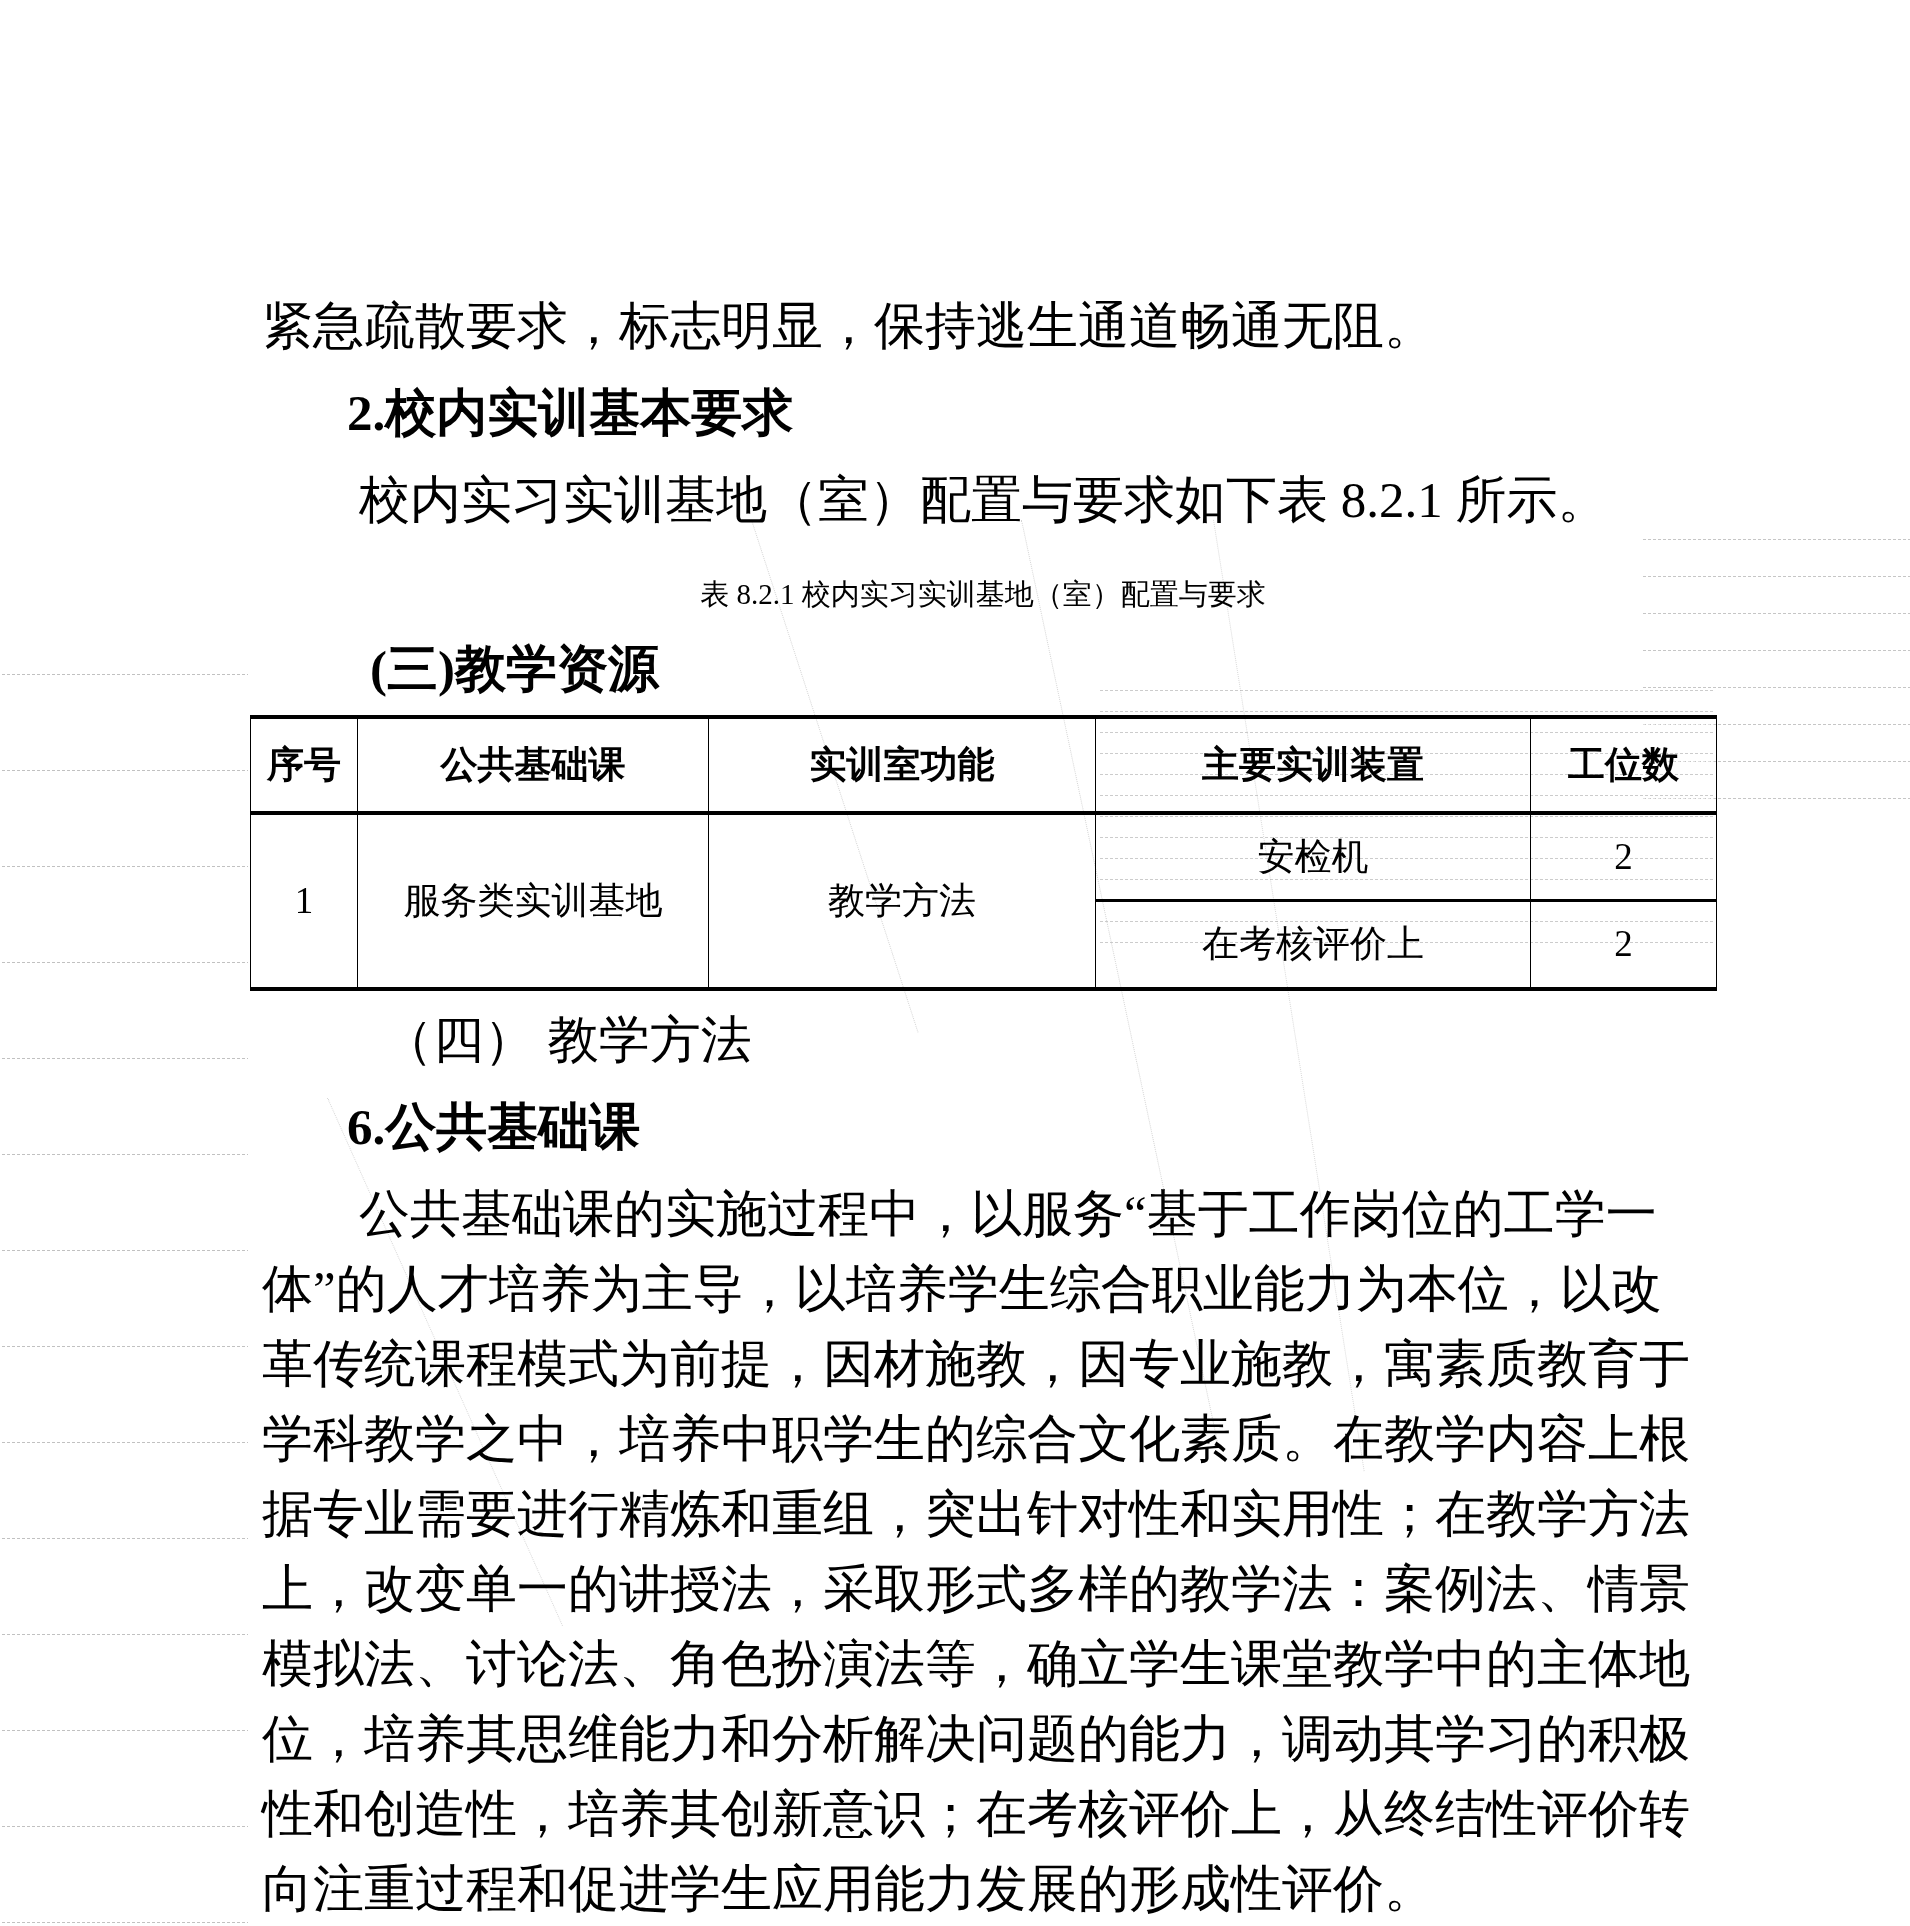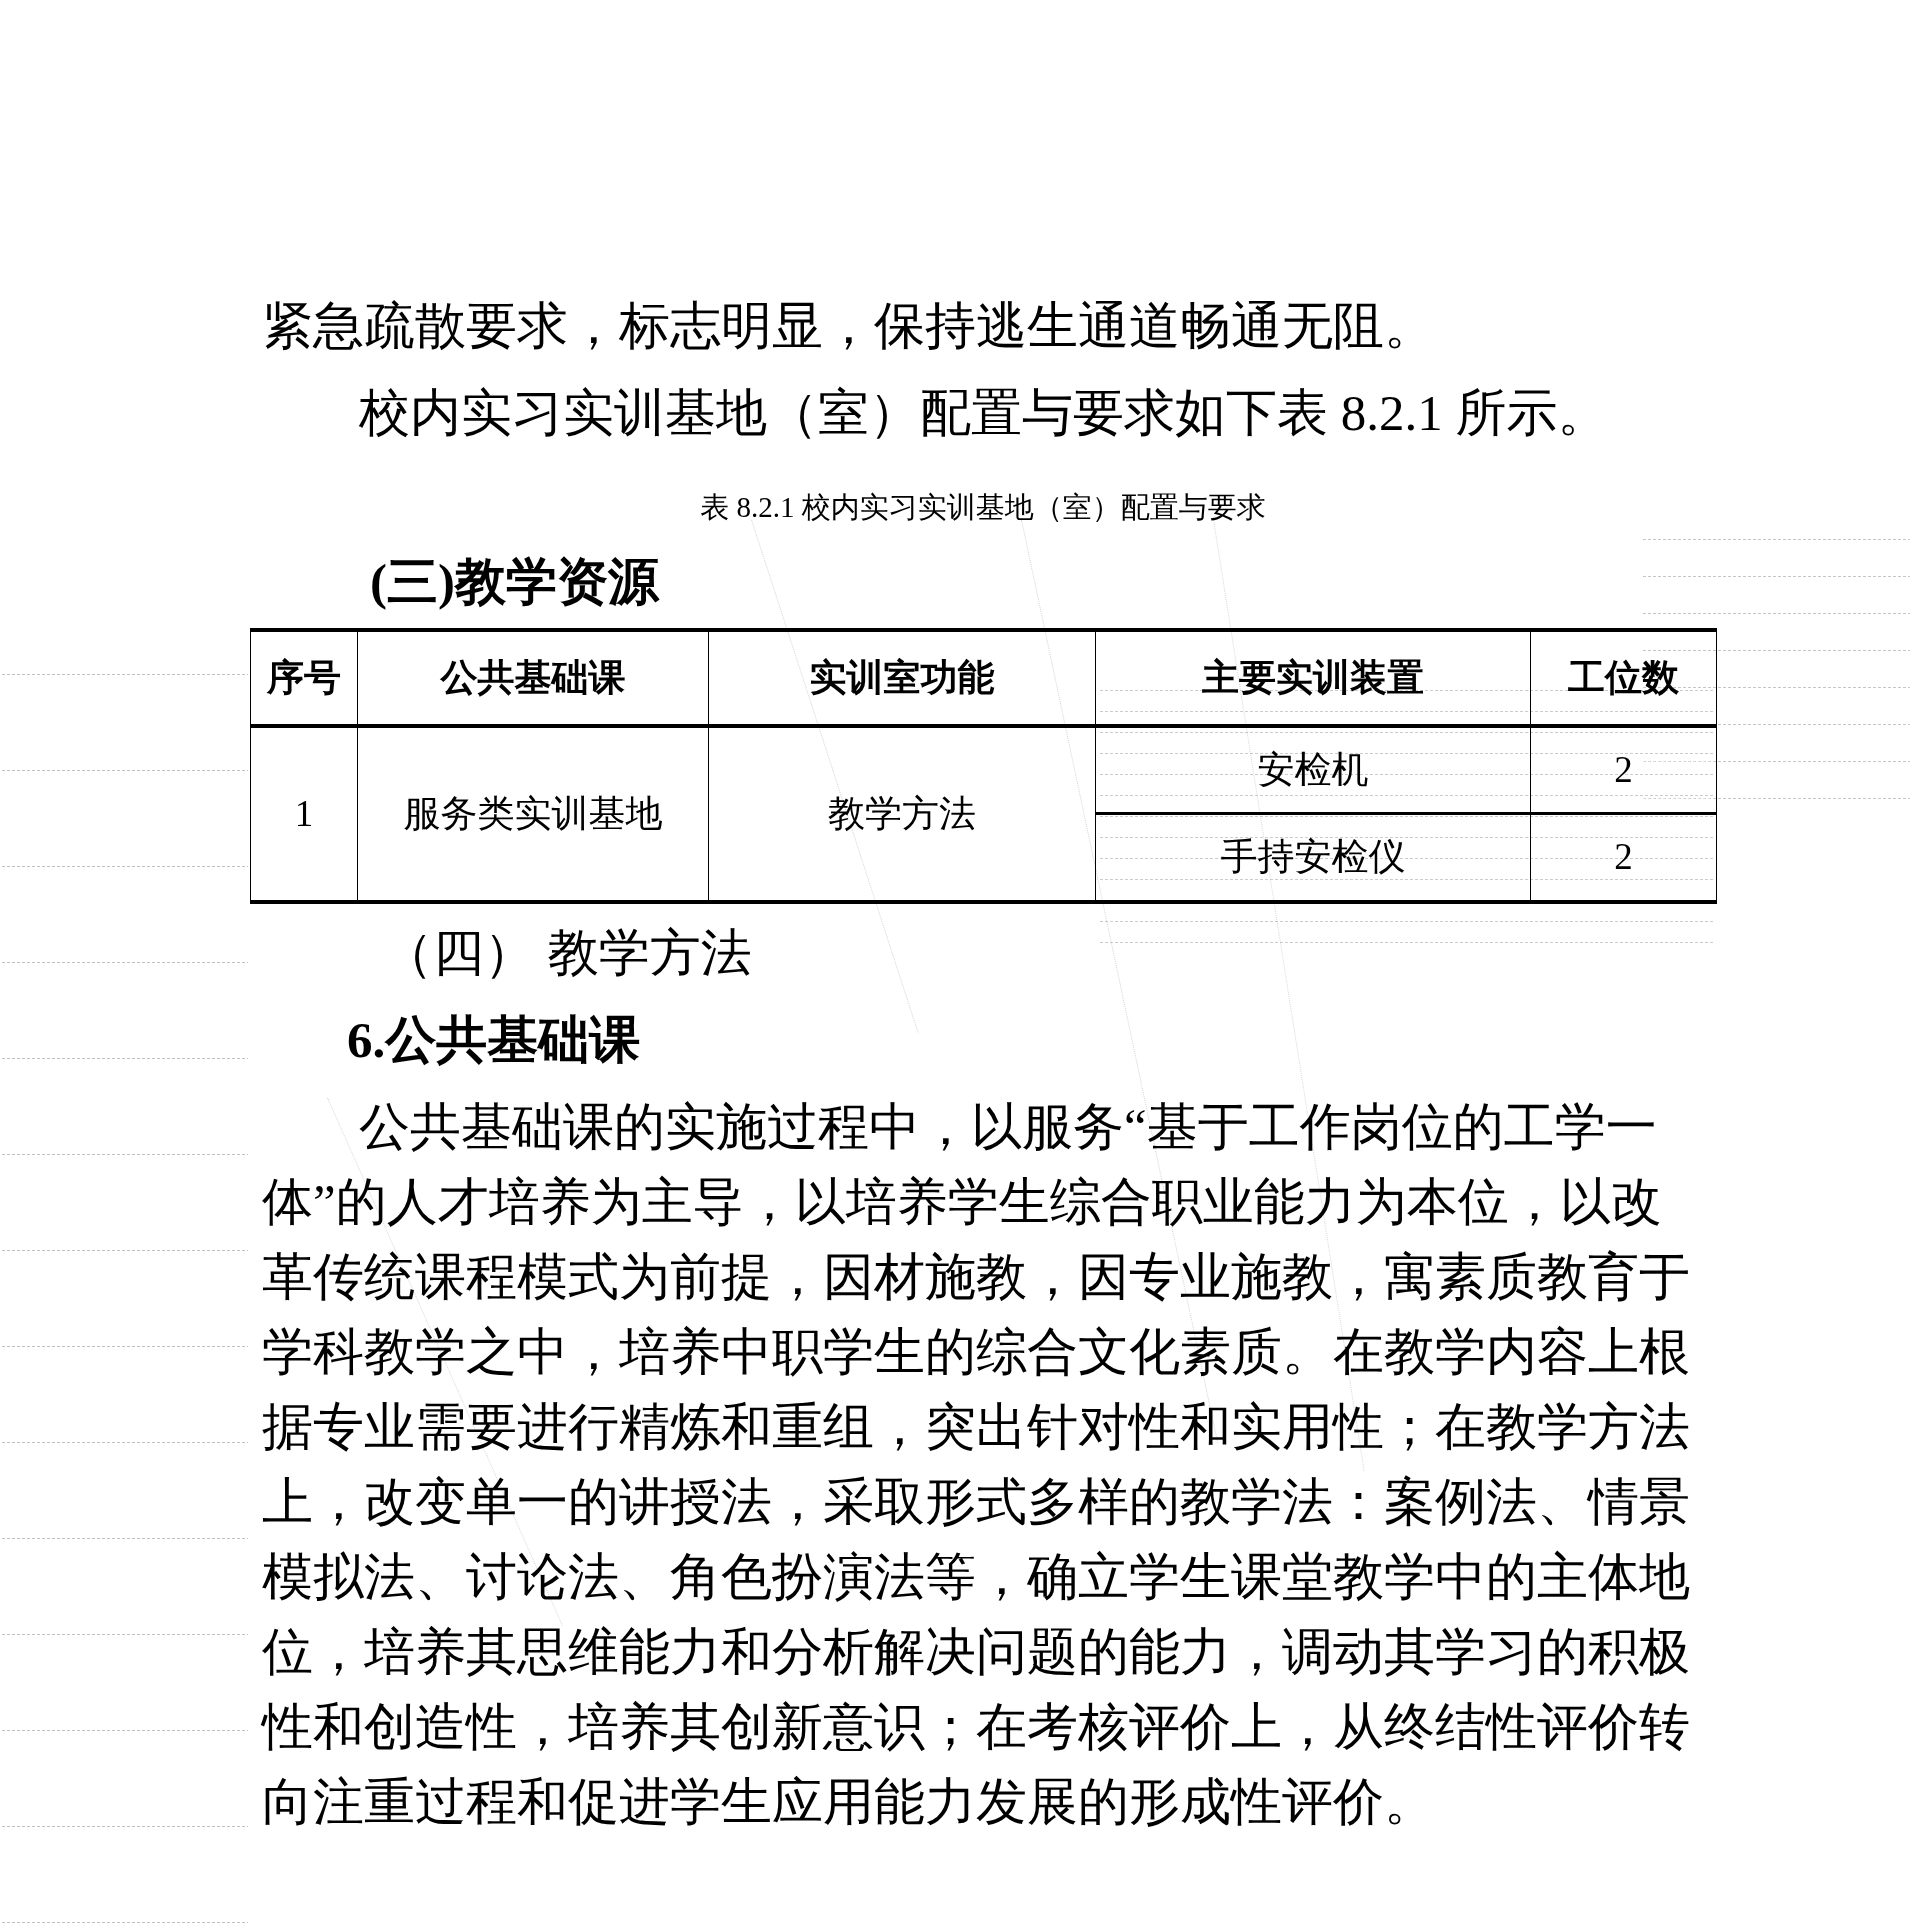--- a/index.html
+++ b/index.html
@@ -59,20 +59,21 @@
 
   <div class="diag" style="left:751px;top:520px;height:539px;transform:rotate(-18deg);opacity:.5;"></div>
   <div class="diag" style="left:1021px;top:520px;height:944px;transform:rotate(-12deg);opacity:.5;"></div>
   <div class="diag" style="left:1213px;top:520px;height:963px;transform:rotate(-9deg);opacity:.45;"></div>
   <div class="diag" style="left:327px;top:1098px;height:578px;transform:rotate(-24deg);opacity:.45;"></div>
 
   <div class="content">
 
     <p class="body-text">紧急疏散要求，标志明显，保持逃生通道畅通无阻。</p>
 
+    <h2 class="heading indent">2.校内实训基本要求</h2>
 
     <p class="body-text indent">校内实习实训基地（室）配置与要求如下表 8.2.1 所示。</p>
 
     <div class="caption">表 8.2.1 校内实习实训基地（室）配置与要求</div>
 
     <h2 class="heading indent-lg">(三)教学资源</h2>
 
     <table class="base-table">
       <colgroup>
         <col style="width:107px">
@@ -92,21 +93,21 @@
       </thead>
       <tbody>
         <tr class="device-row-1">
           <td rowspan="2">1</td>
           <td rowspan="2">服务类实训基地</td>
           <td rowspan="2">教学方法</td>
           <td>安检机</td>
           <td>2</td>
         </tr>
         <tr>
-          <td>手持安检仪</td>
+          <td>在考核评价上</td>
           <td>2</td>
         </tr>
       </tbody>
     </table>
 
 
     <p class="body-text indent-lg">（四） 教学方法</p>
 
     <h2 class="heading indent">6.公共基础课</h2>
 

